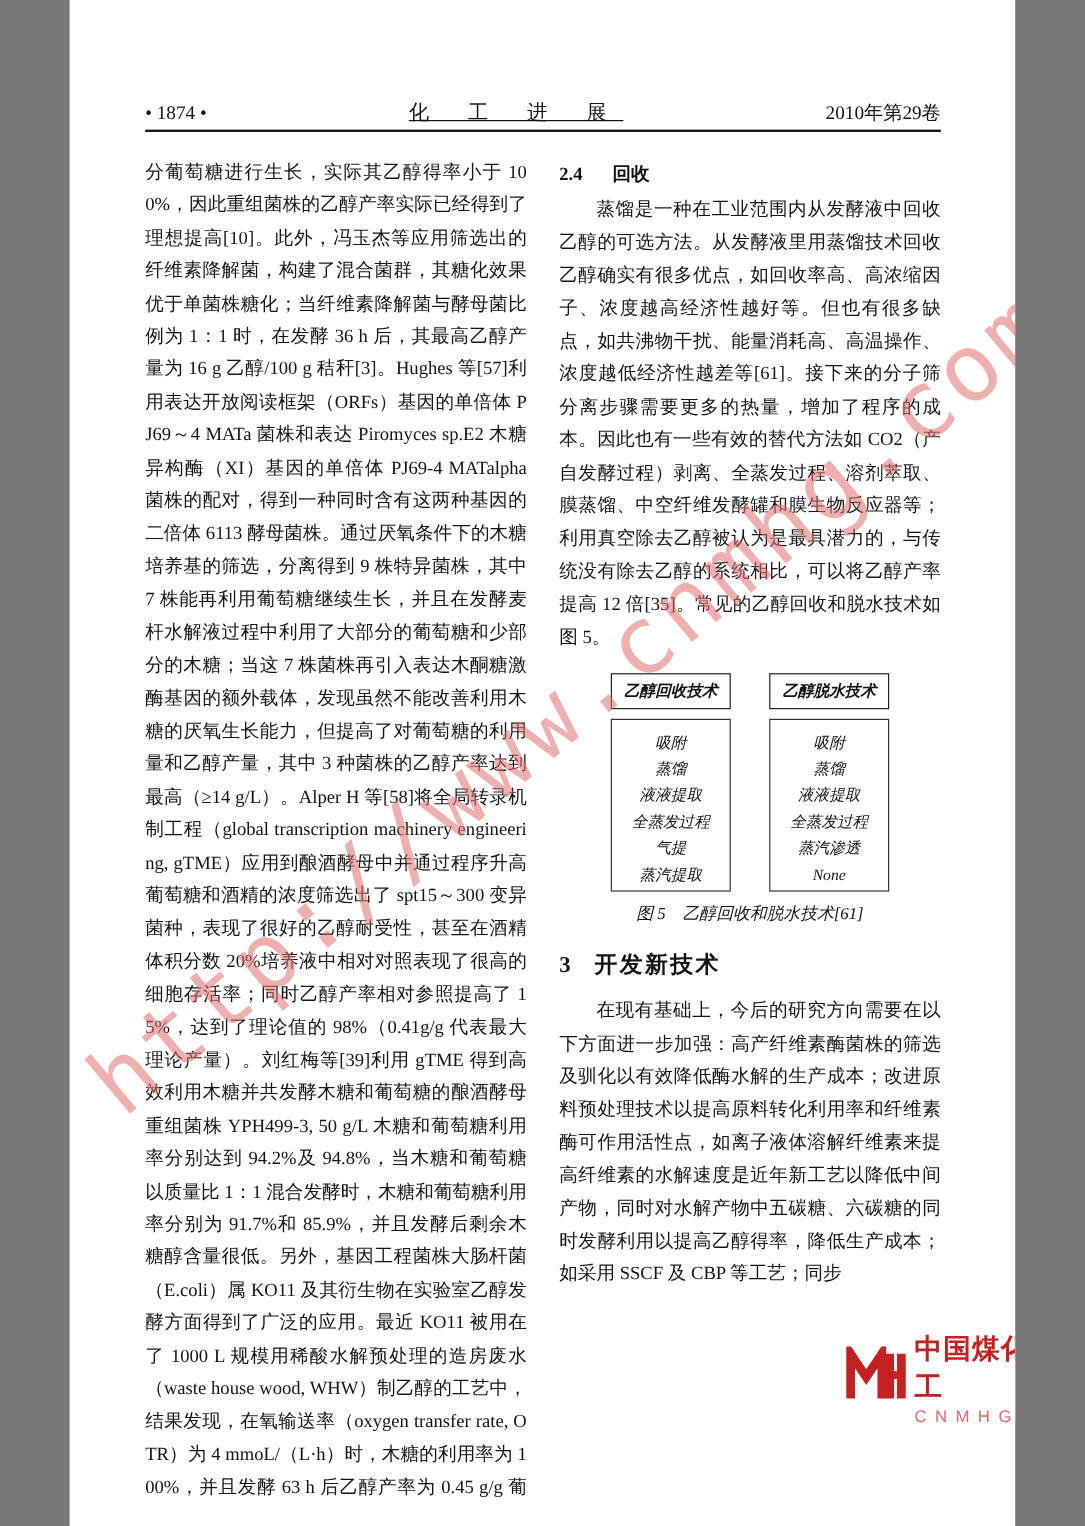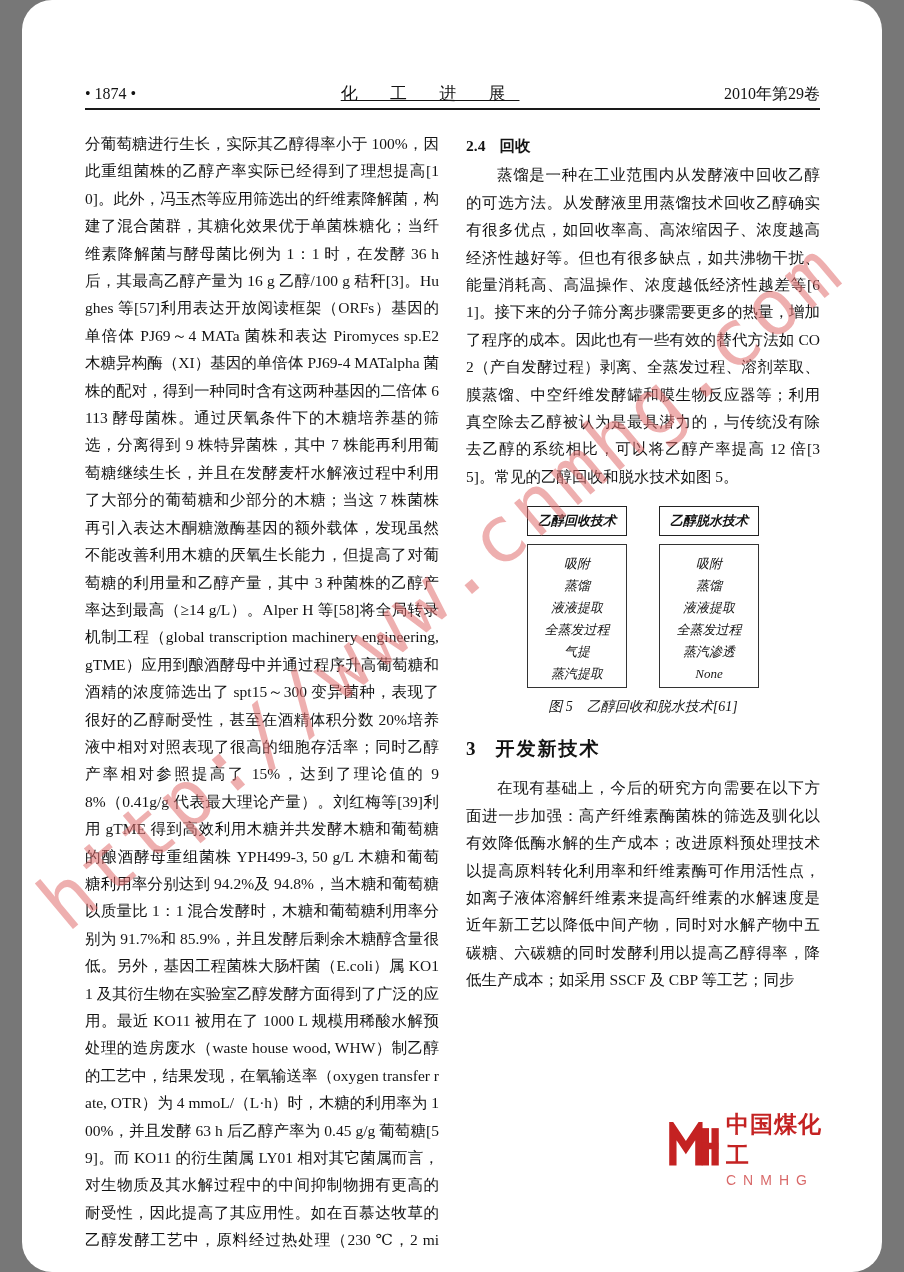--- a/index.html
+++ b/index.html
@@ -1,19 +1,19 @@
 <!DOCTYPE html>
 <html><head>
 <meta charset="utf-8">
 <style>
   * { margin:0; padding:0; box-sizing:border-box; }
   body { background:#777; font-family:"Liberation Serif","DejaVu Serif",serif; }
   .page {
-    position:relative; width:860px; height:1272px; margin:0 auto;
-    background:#ffffff; color:#131313; overflow:hidden;border-radius:30px;
+    position:relative; width:788px; height:1272px; margin:0 auto;
+    background:#ffffff; color:#131313; overflow:hidden;
   }
   
   .header {
     position:absolute; top:82px; left:63px; right:62px;
     display:flex; justify-content:space-between; align-items:baseline;
     font-size:16px;
   }
   .journal-title { letter-spacing:14px; font-size:17px;text-decoration:underline; }
   .header-rule {
     position:absolute; top:108px; left:63px; right:62px;
@@ -26,21 +26,21 @@
   }
   .col { flex:1 1 0; overflow:hidden; }
   .body-text {
     font-size:15.5px; line-height:27.4px; text-align:justify;
     word-break:break-all;
   }
   .indent { text-indent:2em; }
   .subheading {
     font-size:15.5px; font-weight:bold; line-height:27.4px; margin:2px 0;
   }
-  .subheading .sec-num { margin-right:14px; }
+  .subheading .sec-num { margin-right:25px; }
   .section-heading {
     font-size:19px; font-weight:bold; margin:20px 0 12px 0; letter-spacing:2px;
   }
   .section-heading .sec-num { margin-right:18px; }
   
   .figure5 { display:block; margin:16px auto 6px auto; width:232px; }
   .fig-boxes { display:flex; gap:32px; justify-content:flex-end;font-style:italic; }
   .fig-col { display:flex; flex-direction:column; width:108px; }
   .fig-title-box {
     border:1.5px solid #222; padding:5px 2px; text-align:center;

